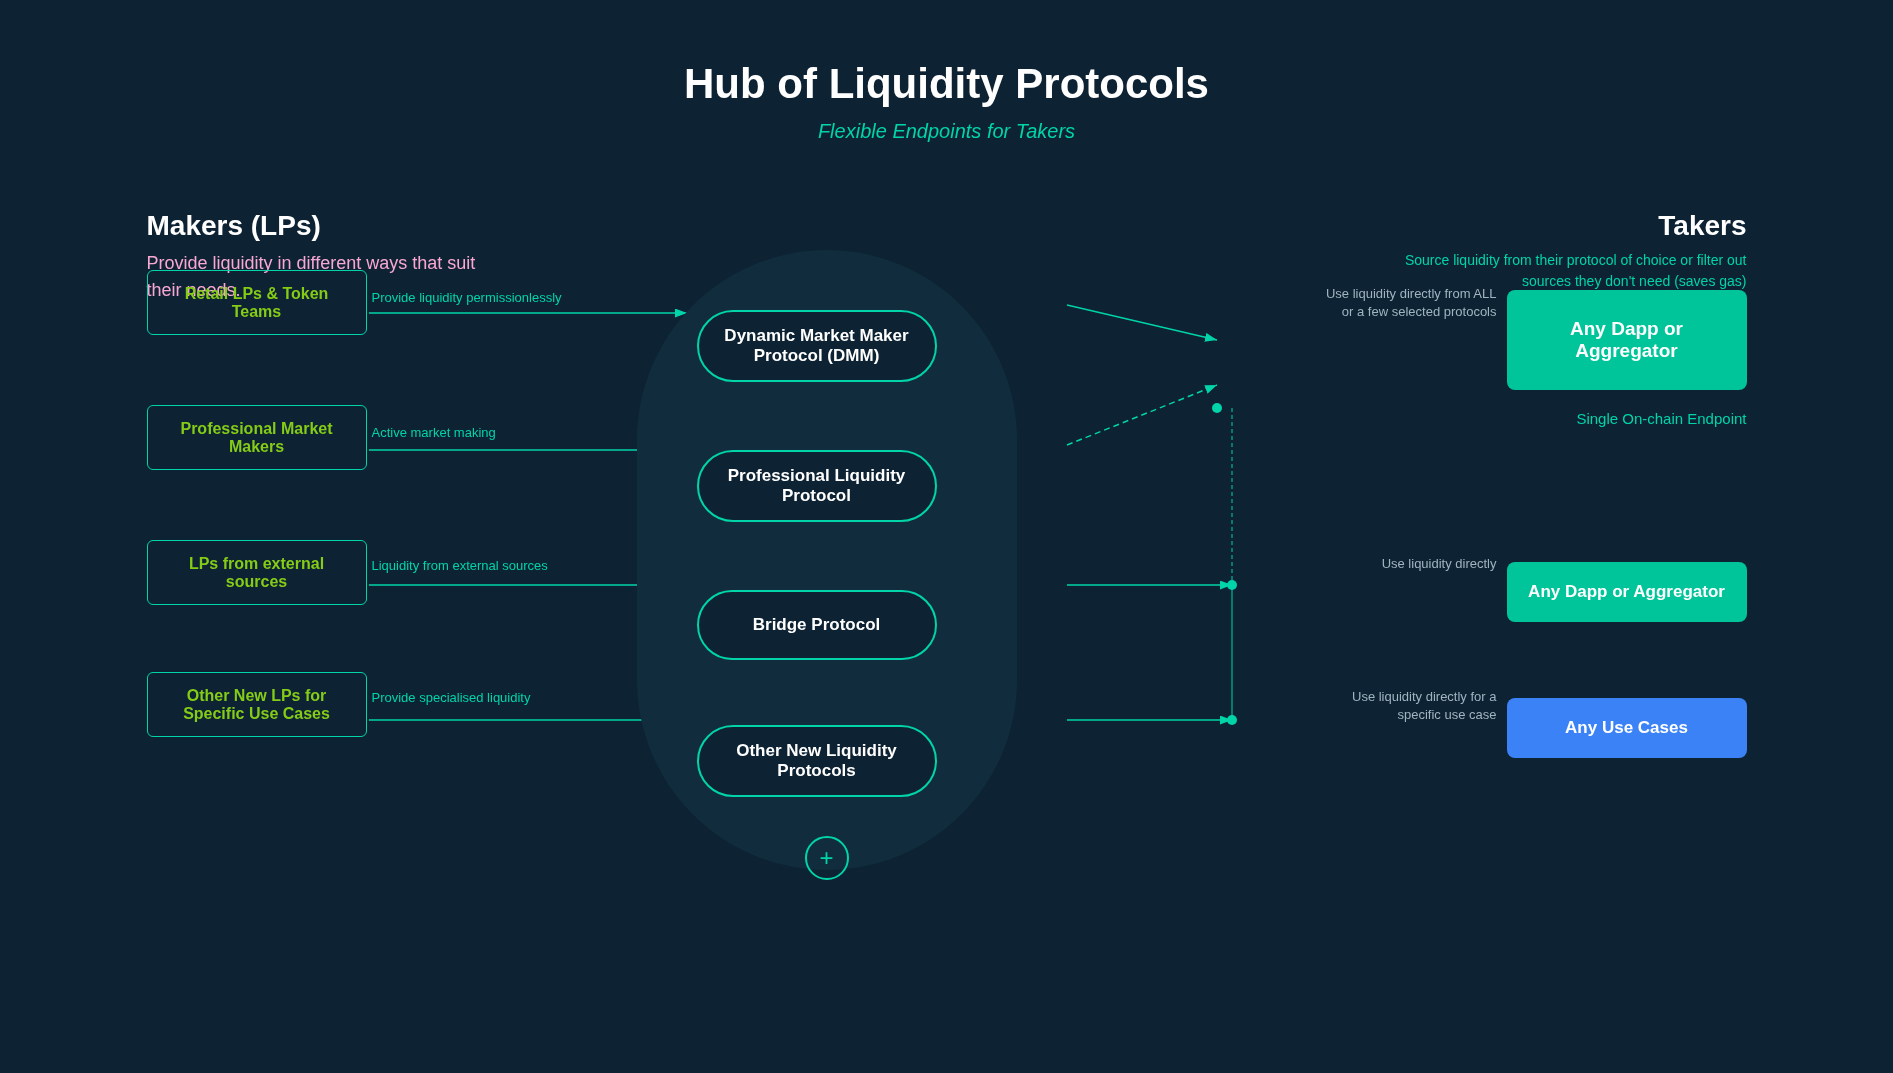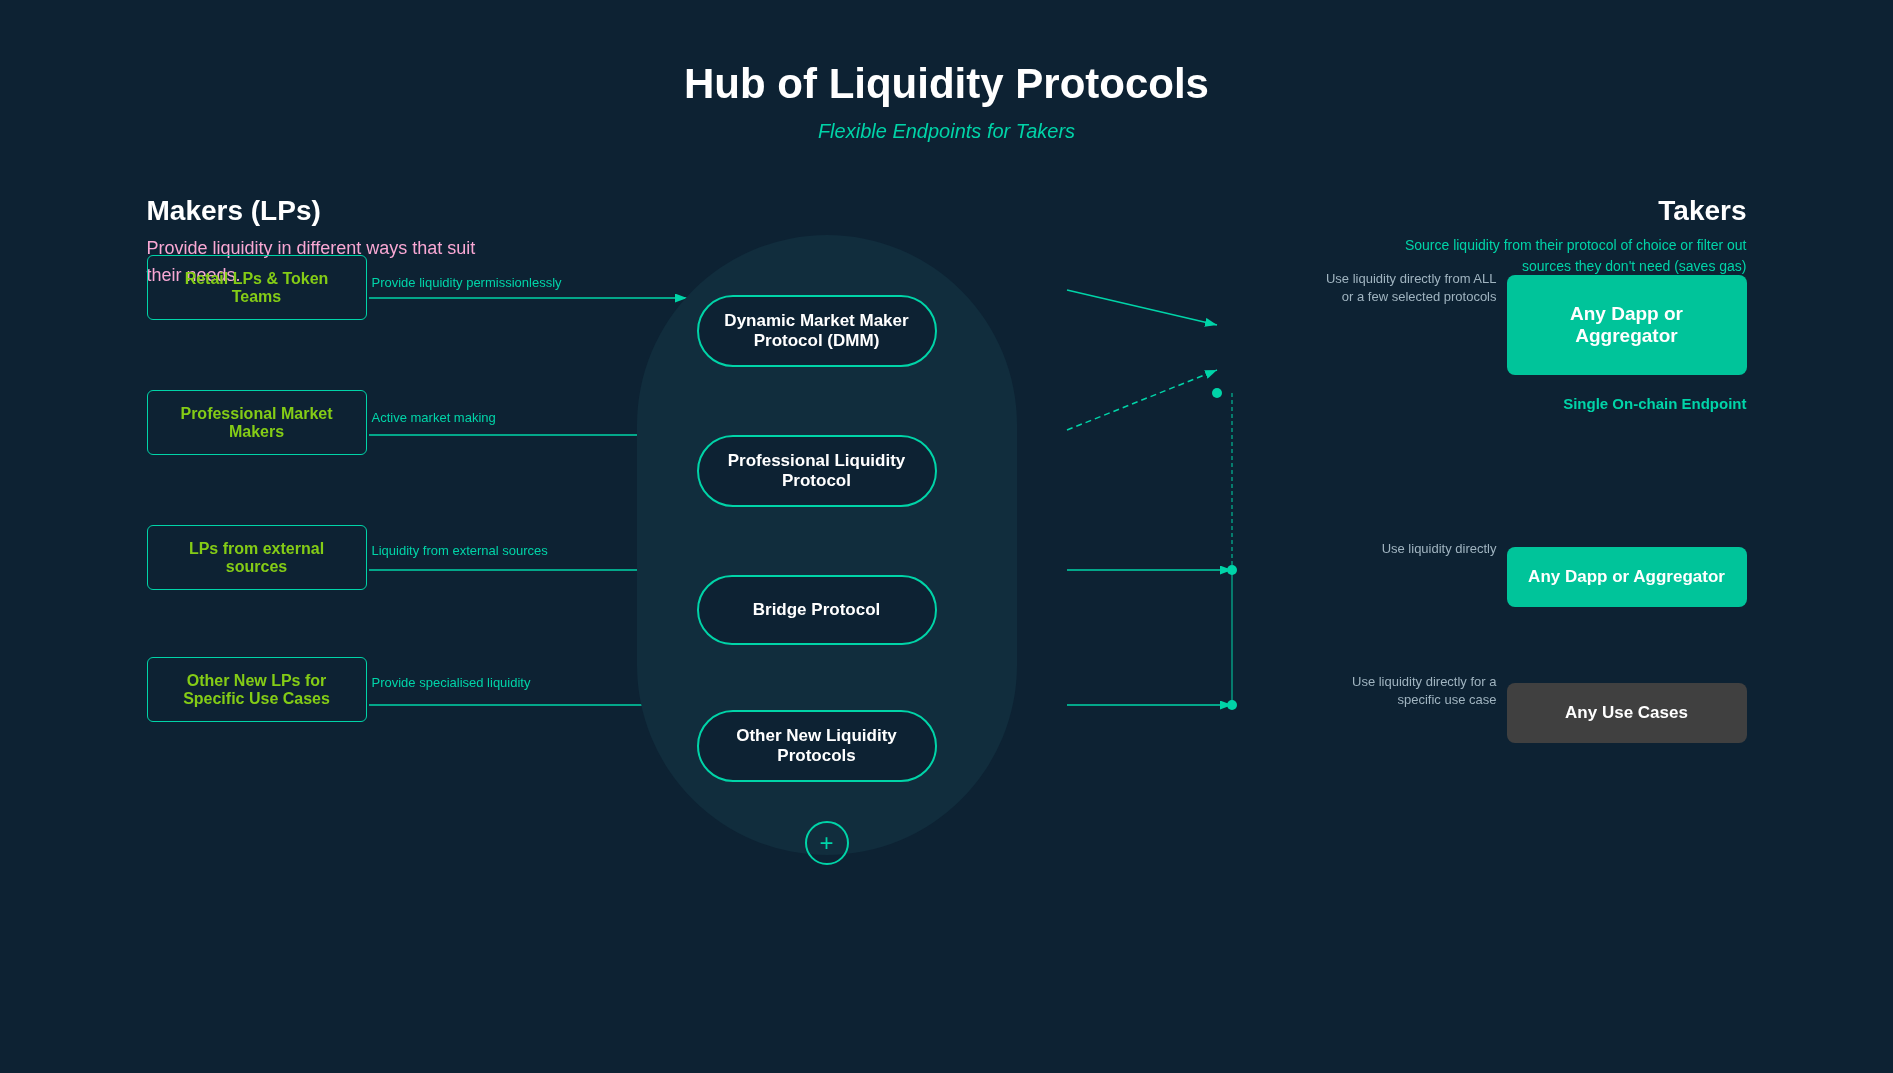--- a/index.html
+++ b/index.html
@@ -19,21 +19,21 @@
       position: relative;
       display: flex;
       flex-direction: column;
       align-items: center;
     }
 
     
     .header {
       text-align: center;
       margin-top: 60px;
-      margin-bottom: 15px;
+      margin-bottom: 30px;
     }
     .header-title {
       font-size: 42px;
       font-weight: 700;
       color: #ffffff;
       margin-bottom: 12px;
     }
     .header-subtitle {
       font-size: 20px;
       color: #00d4a8;
@@ -189,21 +189,21 @@
       width: 240px;
       min-height: 100px;
       font-size: 19px;
     }
     .taker-box-medium {
       background: #00c49a;
       width: 240px;
       min-height: 60px;
     }
     .taker-box-small {
-      background: #404040;
+      background: #3b82f6;
       width: 240px;
       min-height: 60px;
     }
 
     
     .svg-overlay {
       position: absolute;
       top: 0;
       left: 0;
       width: 1600px;
@@ -223,21 +223,21 @@
     .right-label {
       position: absolute;
       font-size: 13px;
       color: #a0b4c0;
       line-height: 1.4;
     }
 
     .endpoint-label {
       position: absolute;
       font-size: 15px;
-      font-weight: 700;
+      font-weight: 400;
       color: #00d4a8;
       white-space: nowrap;
     }
   </style>
 </head>
 <body>
 
 <div class="page-container">
 
   <div class="header">

